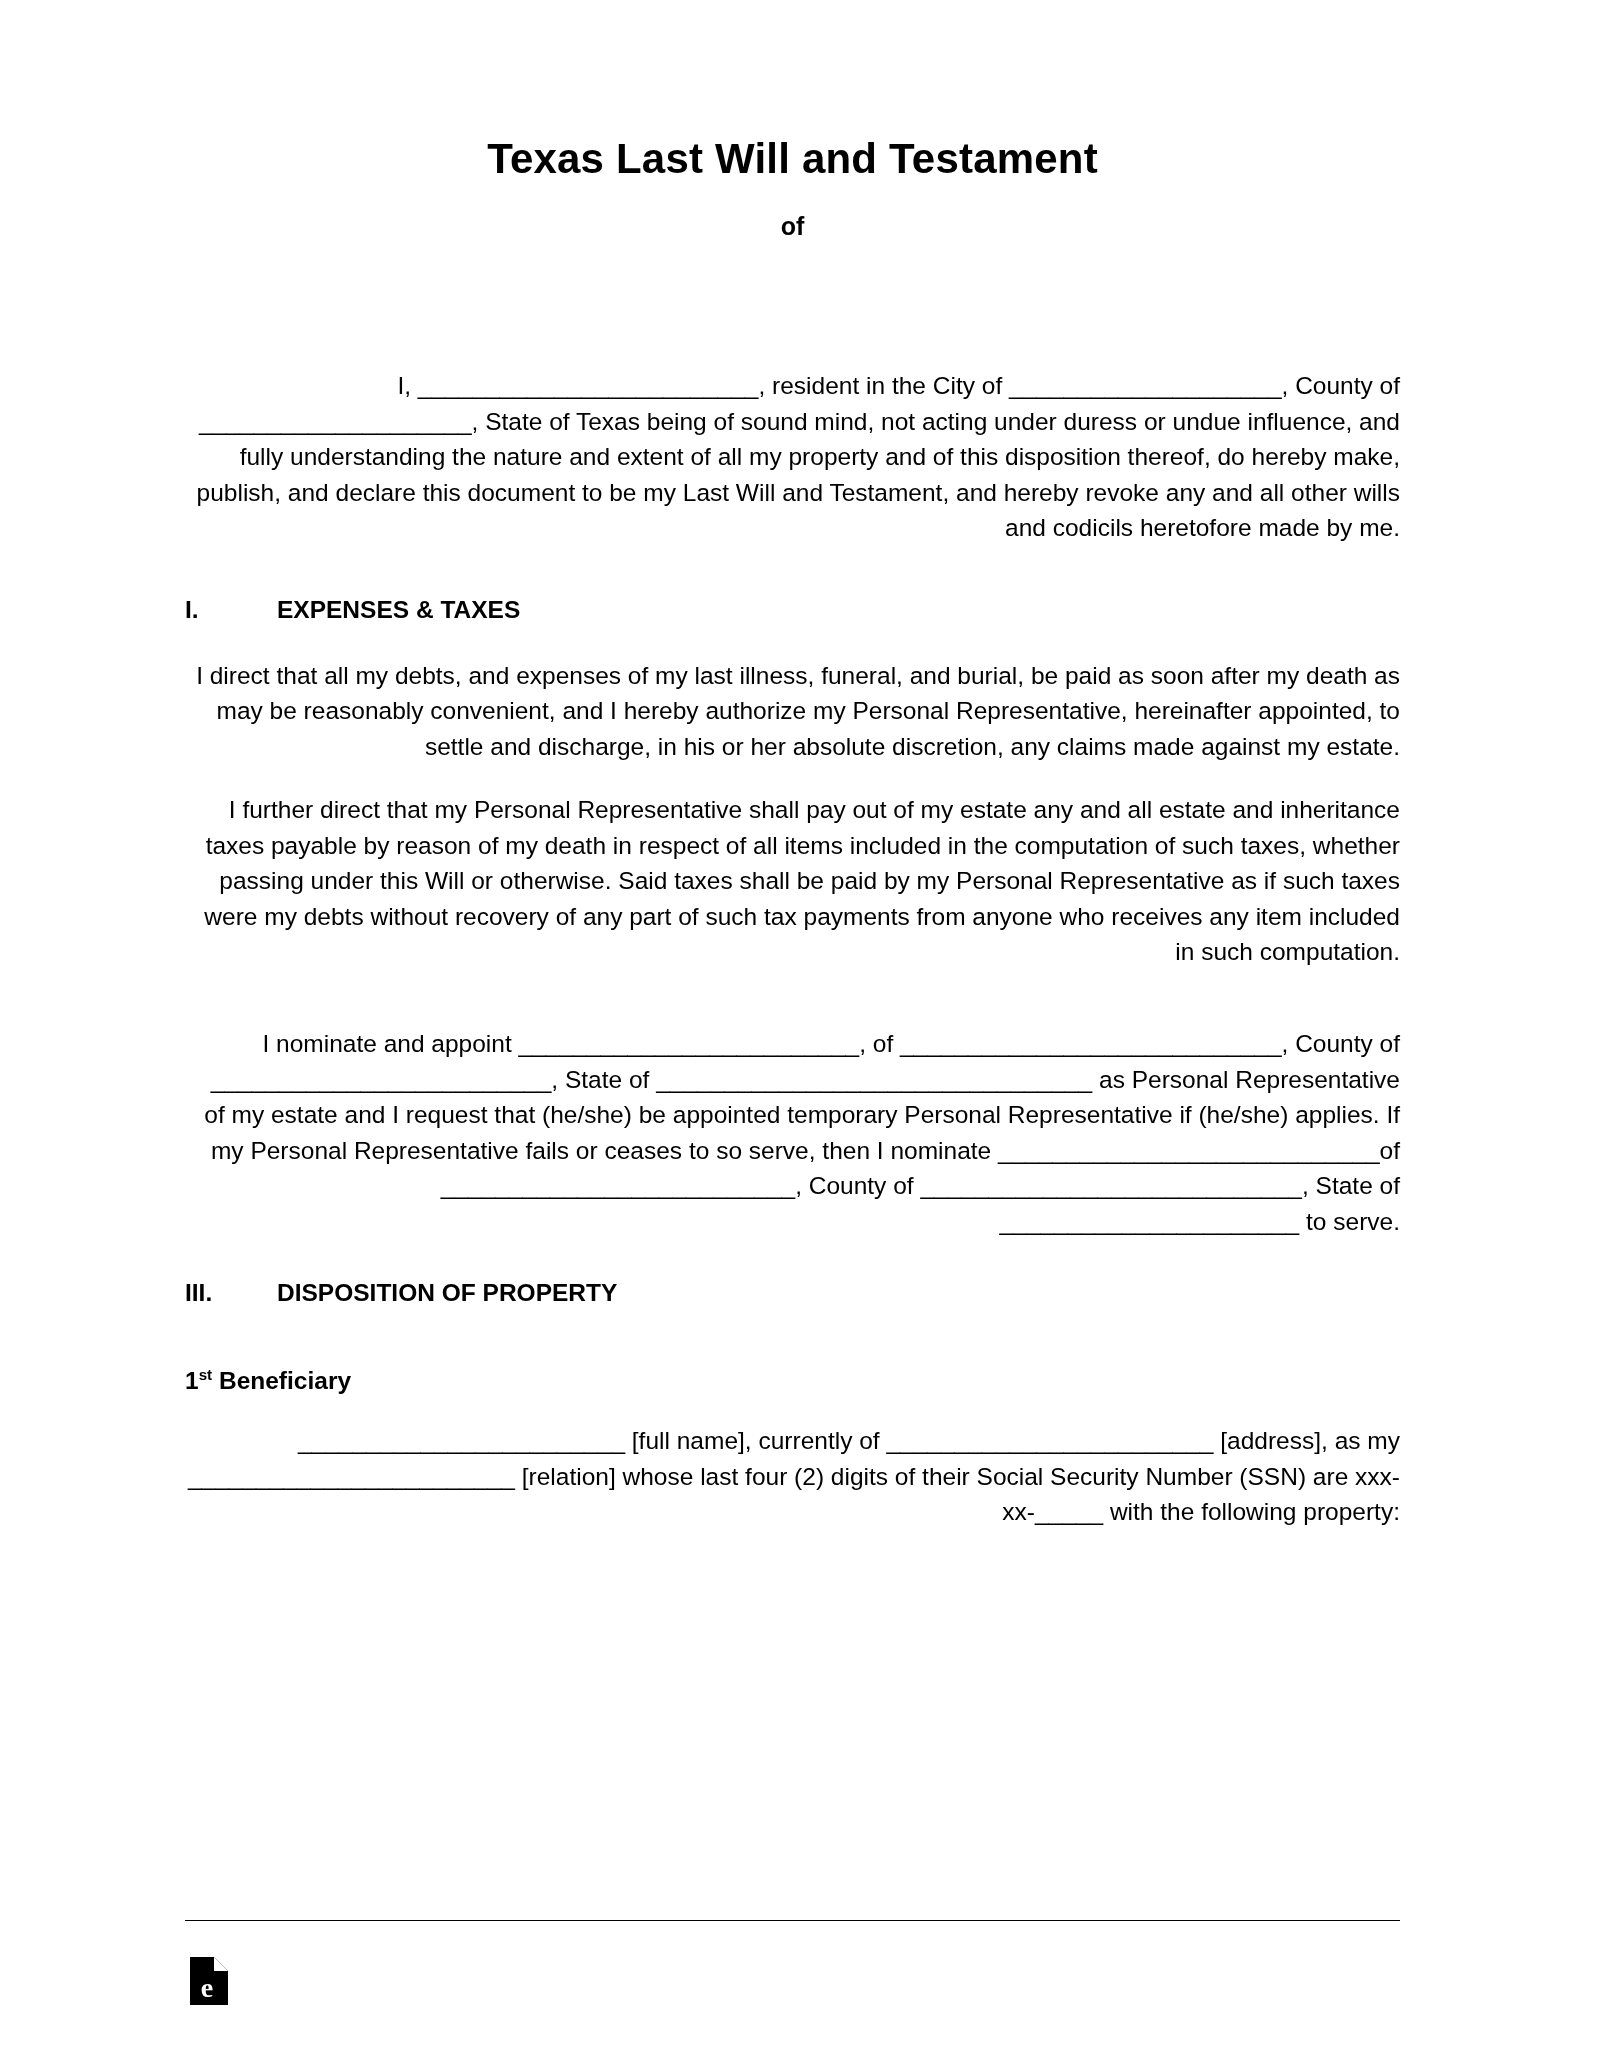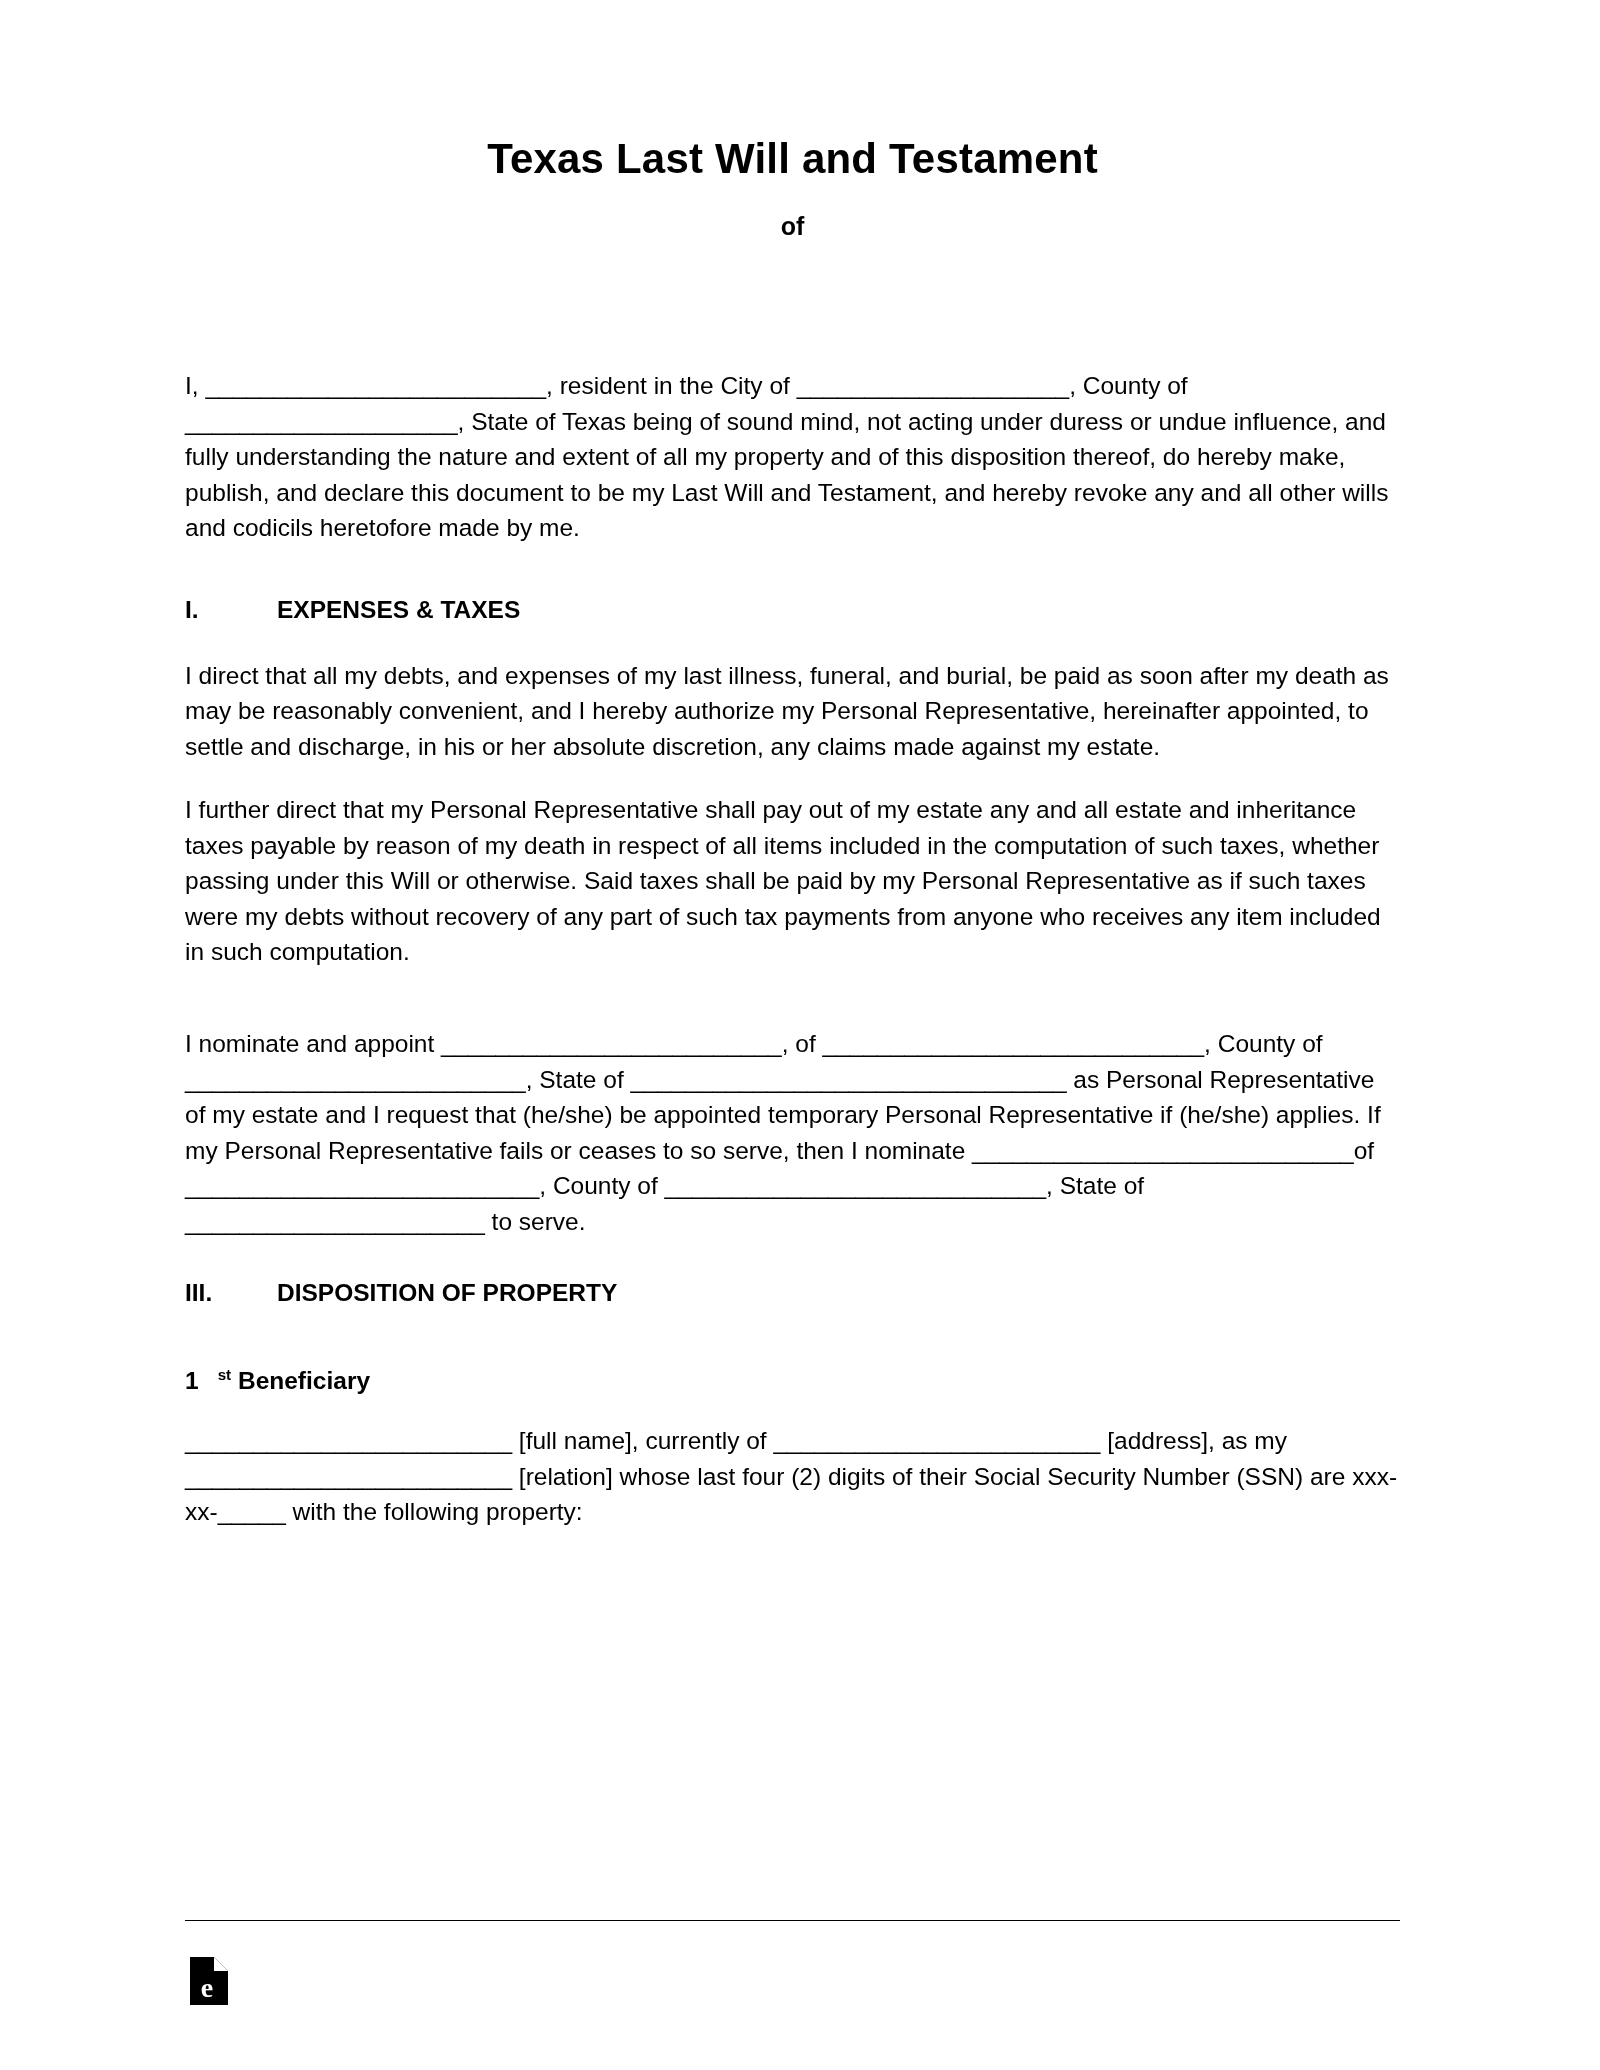--- a/index.html
+++ b/index.html
@@ -52,21 +52,21 @@
   .name-line {
     display: inline-block;
     font-size: 25px;
     font-weight: bold;
     letter-spacing: 0px;
     white-space: nowrap;
   }
   .body-text {
     font-size: 24.5px;
     line-height: 1.45;
-    text-align: left;
+    text-align: right;
     margin: 0;
   }
   .para-intro {
     padding-top: 110px;
   }
   .section-heading {
     font-size: 24.5px;
     font-weight: bold;
     margin: 0;
     display: flex;
@@ -83,21 +83,20 @@
   .sp-50 { height: 50px; }
   .beneficiary-heading {
     font-size: 24.5px;
     font-weight: bold;
     margin: 0;
   }
   sup {
     font-size: 0.62em;
     vertical-align: super;
     line-height: 0;
-    margin-left: 19px;
   }
   .hr-rule {
     position: absolute;
     left: 185px;
     top: 1920px;
     width: 1215px;
     height: 0;
     border-top: 1.5px solid #000000;
   }
   .footer-logo {

